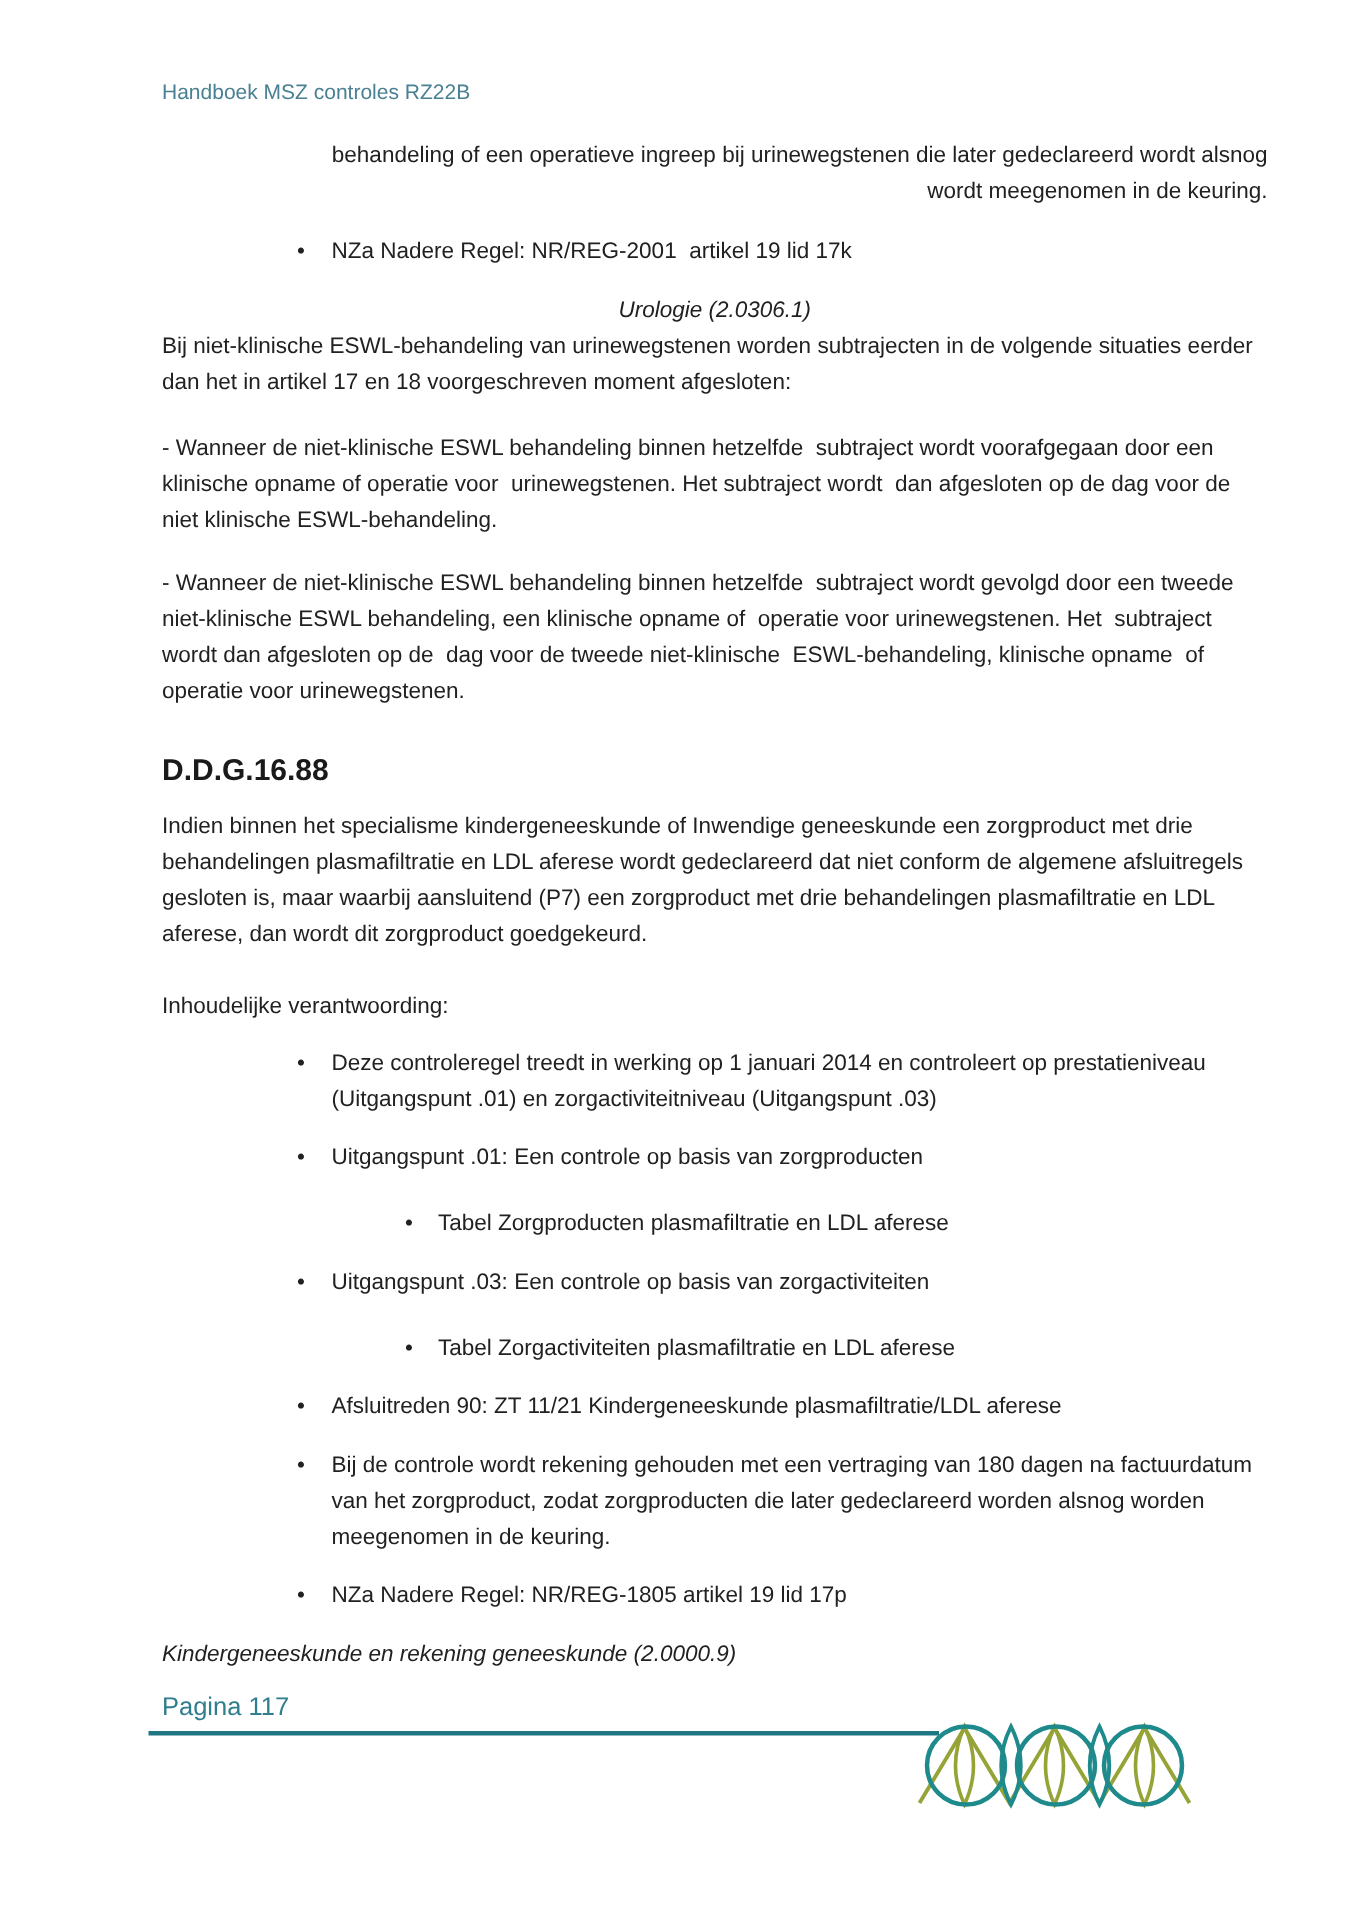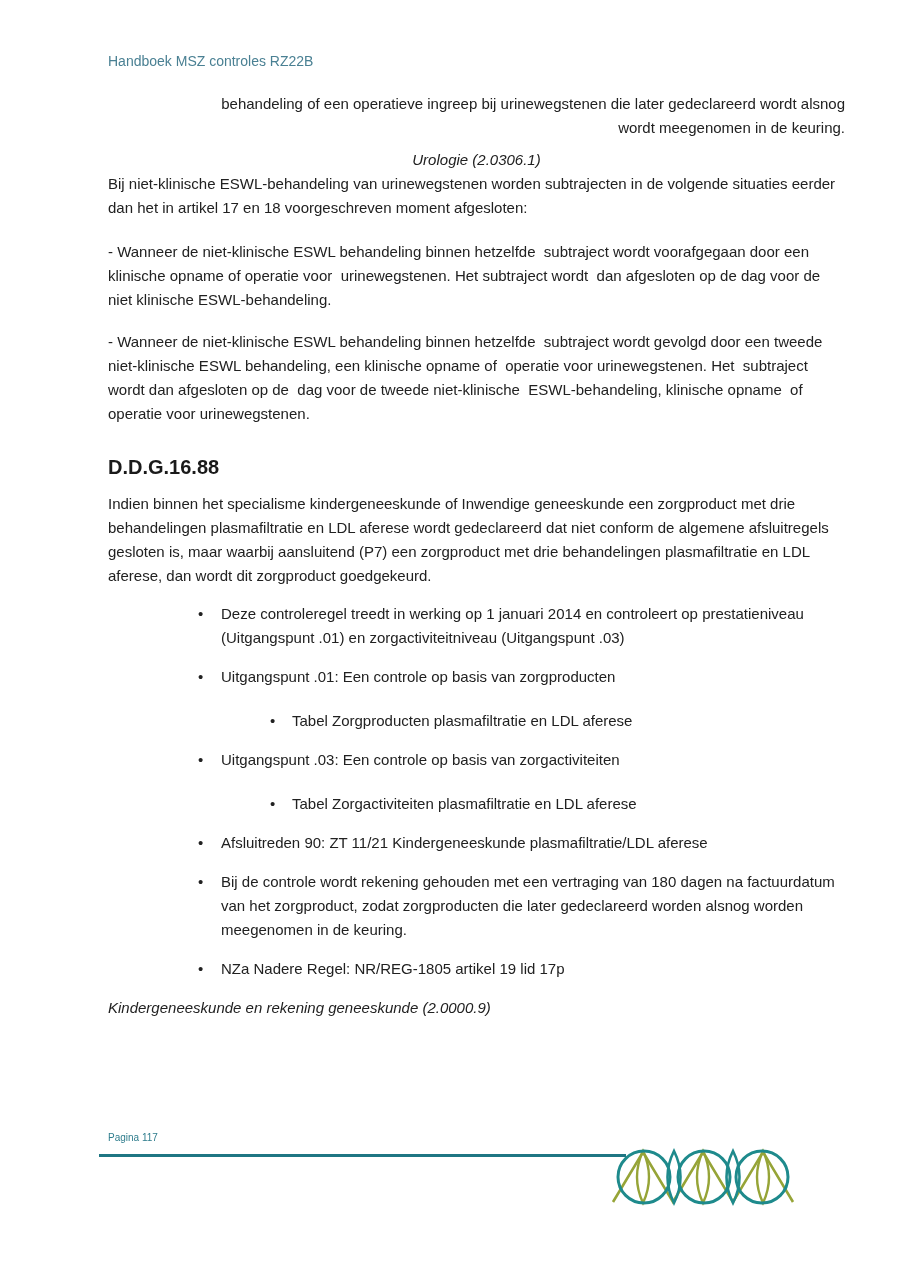--- a/index.html
+++ b/index.html
@@ -60,21 +60,21 @@
     margin-left: 72px;
     padding-left: 24px;
     margin-top: 20px;
   }
   .closing-italic { font-style: italic; margin-top: 0; }
   .footer-label {
     position: absolute;
     left: 108px;
     top: 1128px;
     color: #2f7d8d;
-    font-size: 10px;
+    font-size: 17px;
     line-height: 20px;
   }
   .footer-rule {
     position: absolute;
     left: 99px;
     top: 1154px;
     width: 527px;
     height: 3px;
     background: #1f7683;
   }
@@ -88,29 +88,33 @@
 </style>
 </head>
 <body>
 
 <div class="page">
 
   <div class="doc-header">Handboek MSZ controles RZ22B</div>
 
   <p class="para-indent">behandeling of een operatieve ingreep bij urinewegstenen die later gedeclareerd wordt alsnog wordt meegenomen in de keuring.</p>
 
+  <ul class="bullets single">
+    <li>NZa Nadere Regel: NR/REG-2001  artikel 19 lid 17k</li>
+  </ul>
 
   <p class="italic-head">Urologie (2.0306.1)</p>
   <p class="plain-para-0">Bij niet-klinische ESWL-behandeling van urinewegstenen worden subtrajecten in de volgende situaties eerder dan het in artikel 17 en 18 voorgeschreven moment afgesloten:</p>
   <p class="para-gap-20">- Wanneer de niet-klinische ESWL behandeling binnen hetzelfde  subtraject wordt voorafgegaan door een  klinische opname of operatie voor  urinewegstenen. Het subtraject wordt  dan afgesloten op de dag voor de niet klinische ESWL-behandeling.</p>
   <p class="para-gap-18">- Wanneer de niet-klinische ESWL behandeling binnen hetzelfde  subtraject wordt gevolgd door een tweede niet-klinische ESWL behandeling, een klinische opname of  operatie voor urinewegstenen. Het  subtraject wordt dan afgesloten op de  dag voor de tweede niet-klinische  ESWL-behandeling, klinische opname  of operatie voor urinewegstenen.</p>
 
   <div class="section-heading">D.D.G.16.88</div>
   <p class="section-para">Indien binnen het specialisme kindergeneeskunde of Inwendige geneeskunde een zorgproduct met drie behandelingen plasmafiltratie en LDL aferese wordt gedeclareerd dat niet conform de algemene afsluitregels gesloten is, maar waarbij aansluitend (P7) een zorgproduct met drie behandelingen plasmafiltratie en LDL aferese, dan wordt dit zorgproduct goedgekeurd.</p>
 
+  <p class="verantwoording">Inhoudelijke verantwoording:</p>
 
   <ul class="bullets">
     <li>Deze controleregel treedt in werking op 1 januari 2014 en controleert op prestatieniveau (Uitgangspunt .01) en zorgactiviteitniveau (Uitgangspunt .03)</li>
     <li>Uitgangspunt .01: Een controle op basis van zorgproducten</li>
     <li class="lvl2">Tabel Zorgproducten plasmafiltratie en LDL aferese</li>
     <li>Uitgangspunt .03: Een controle op basis van zorgactiviteiten</li>
     <li class="lvl2">Tabel Zorgactiviteiten plasmafiltratie en LDL aferese</li>
     <li>Afsluitreden 90: ZT 11/21 Kindergeneeskunde plasmafiltratie/LDL aferese</li>
     <li>Bij de controle wordt rekening gehouden met een vertraging van 180 dagen na factuurdatum van het zorgproduct, zodat zorgproducten die later gedeclareerd worden alsnog worden meegenomen in de keuring.</li>
     <li>NZa Nadere Regel: NR/REG-1805 artikel 19 lid 17p</li>

